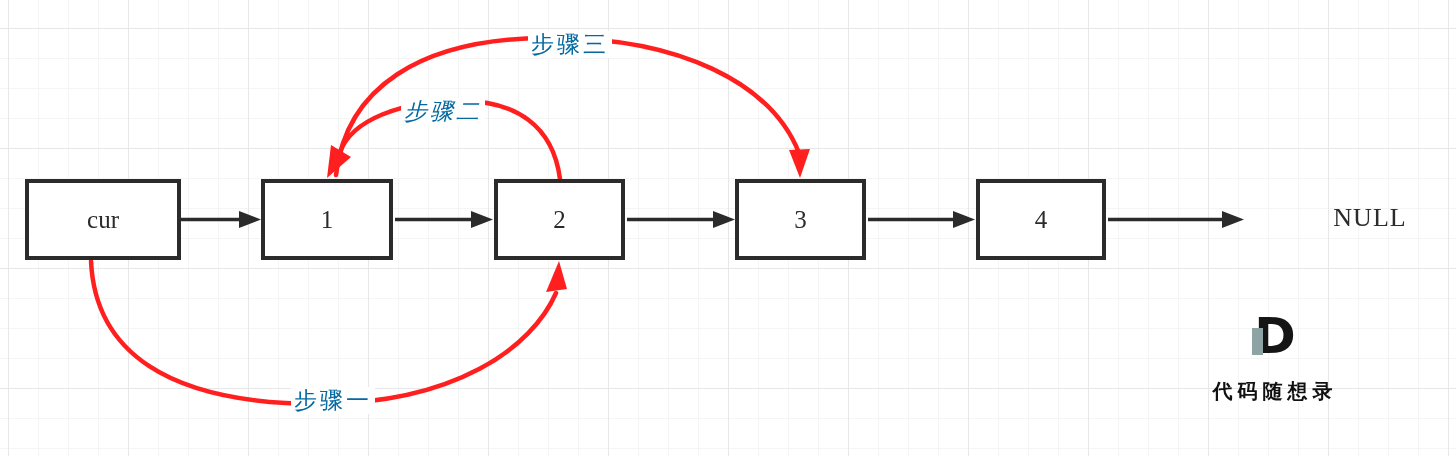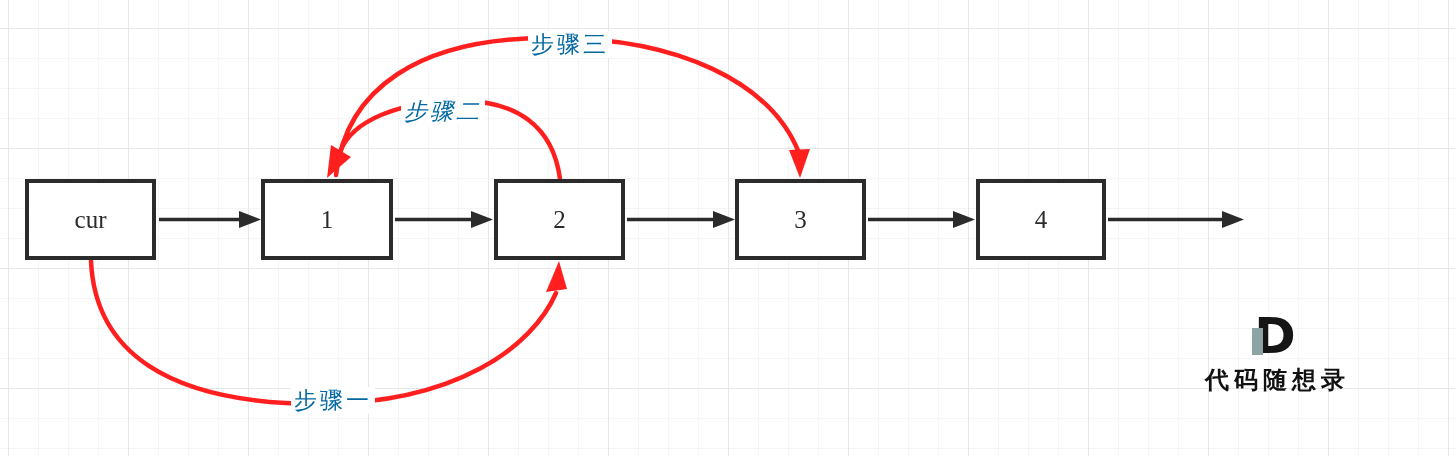--- a/index.html
+++ b/index.html
@@ -17,21 +17,21 @@
     background-position:8px 0,0 28px,8px 0,0 28px;
     font-family:"Liberation Serif","DejaVu Serif",serif;
   }
   .overlay{position:absolute;left:0;top:0;width:1456px;height:456px;pointer-events:none;}
   .node{
     position:absolute;top:179px;height:81px;box-sizing:border-box;
     background:#ffffff;border:4px solid #2b2b2b;
     display:flex;align-items:center;justify-content:center;
     font-size:25px;color:#2b2b2b;
   }
-  .node-cur{left:25px;width:131px;}
+  .node-cur{left:25px;width:156px;}
   .node-1{left:261px;width:132px;}
   .node-2{left:494px;width:131px;}
   .node-3{left:735px;width:131px;}
   .node-4{left:976px;width:130px;}
   .null-label{
     position:absolute;left:1325px;top:203px;width:90px;text-align:center;
     font-size:26px;color:#2b2b2b;letter-spacing:1px;
   }
   .step-label{
     position:absolute;color:#0369a1;background:#ffffff;
@@ -42,21 +42,21 @@
   .step-2{left:401px;top:98px;font-style:italic;}
   .step-3{left:528px;top:31px;}
   .watermark{position:absolute;left:1205px;top:312px;width:140px;text-align:center;color:#111;}
   .wm-logo{position:relative;display:inline-block;height:50px;}
   .wm-d{
     font-family:"DejaVu Sans","Liberation Sans",sans-serif;
     font-weight:900;font-size:50px;line-height:48px;color:#151515;
   }
   .wm-accent{position:absolute;left:-2px;top:16px;width:11px;height:27px;background:#8ea4a4;}
   .wm-text{
-    margin-top:2px;font-size:24px;font-weight:bold;letter-spacing:5px;
+    margin-top:16px;font-size:20px;font-weight:bold;letter-spacing:5px;
     font-family:"Liberation Serif","DejaVu Serif",serif;white-space:nowrap;
   }
 </style>
 </head>
 <body>
 
 <div class="canvas">
 
   <svg class="overlay" width="1456" height="456" viewBox="0 0 1456 456" xmlns="http://www.w3.org/2000/svg">
 
@@ -104,20 +104,21 @@
   <div class="node node-2">
     <span>2</span>
   </div>
   <div class="node node-3">
     <span>3</span>
   </div>
   <div class="node node-4">
     <span>4</span>
   </div>
 
+  <div class="null-label">NULL</div>
 
   <span class="step-label step-1">步骤一</span>
   <span class="step-label step-2">步骤二</span>
   <span class="step-label step-3">步骤三</span>
 
   <div class="watermark">
     <span class="wm-logo">
       <span class="wm-d">D</span>
       <span class="wm-accent"></span>
     </span>

